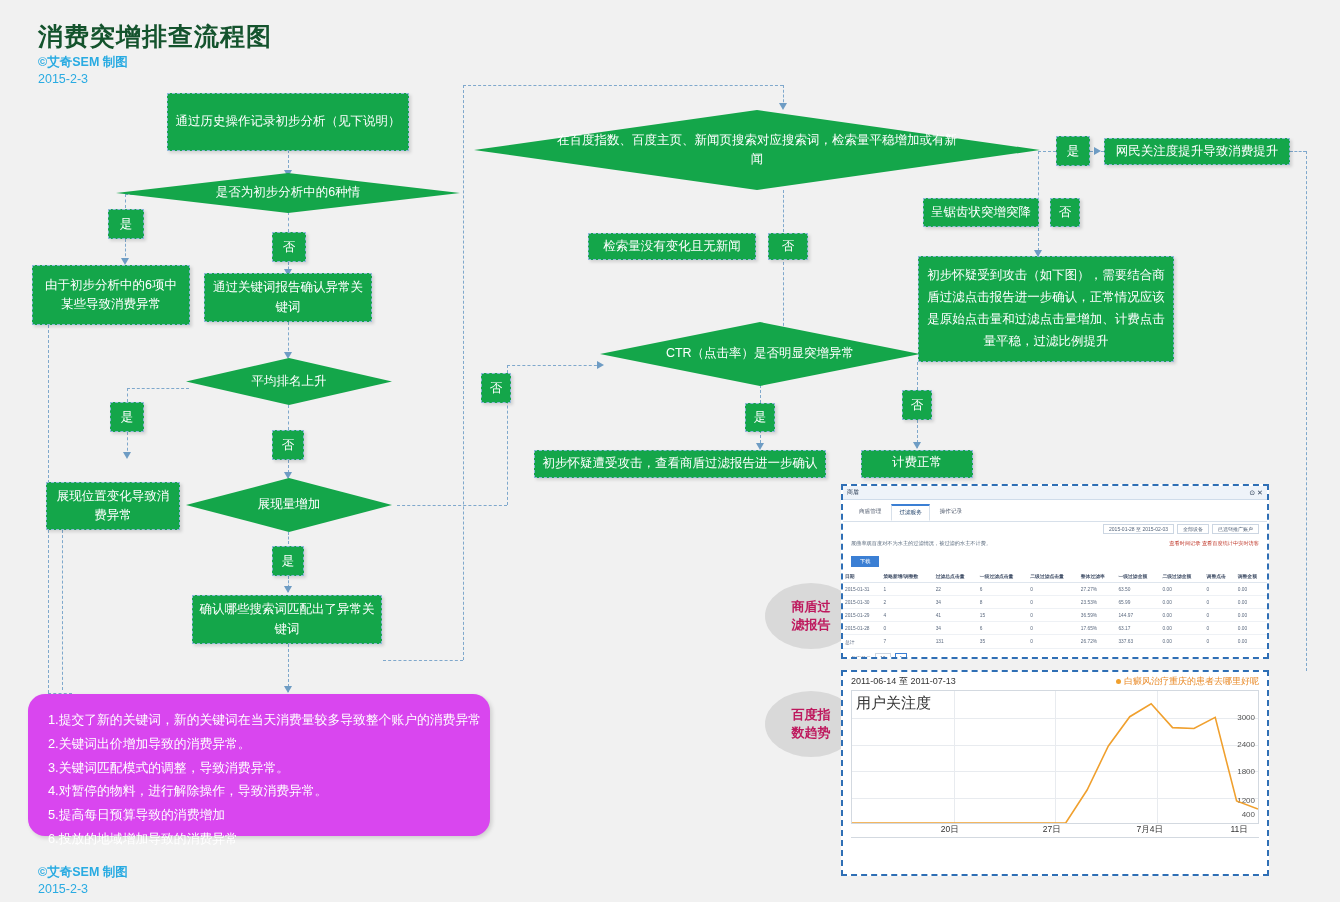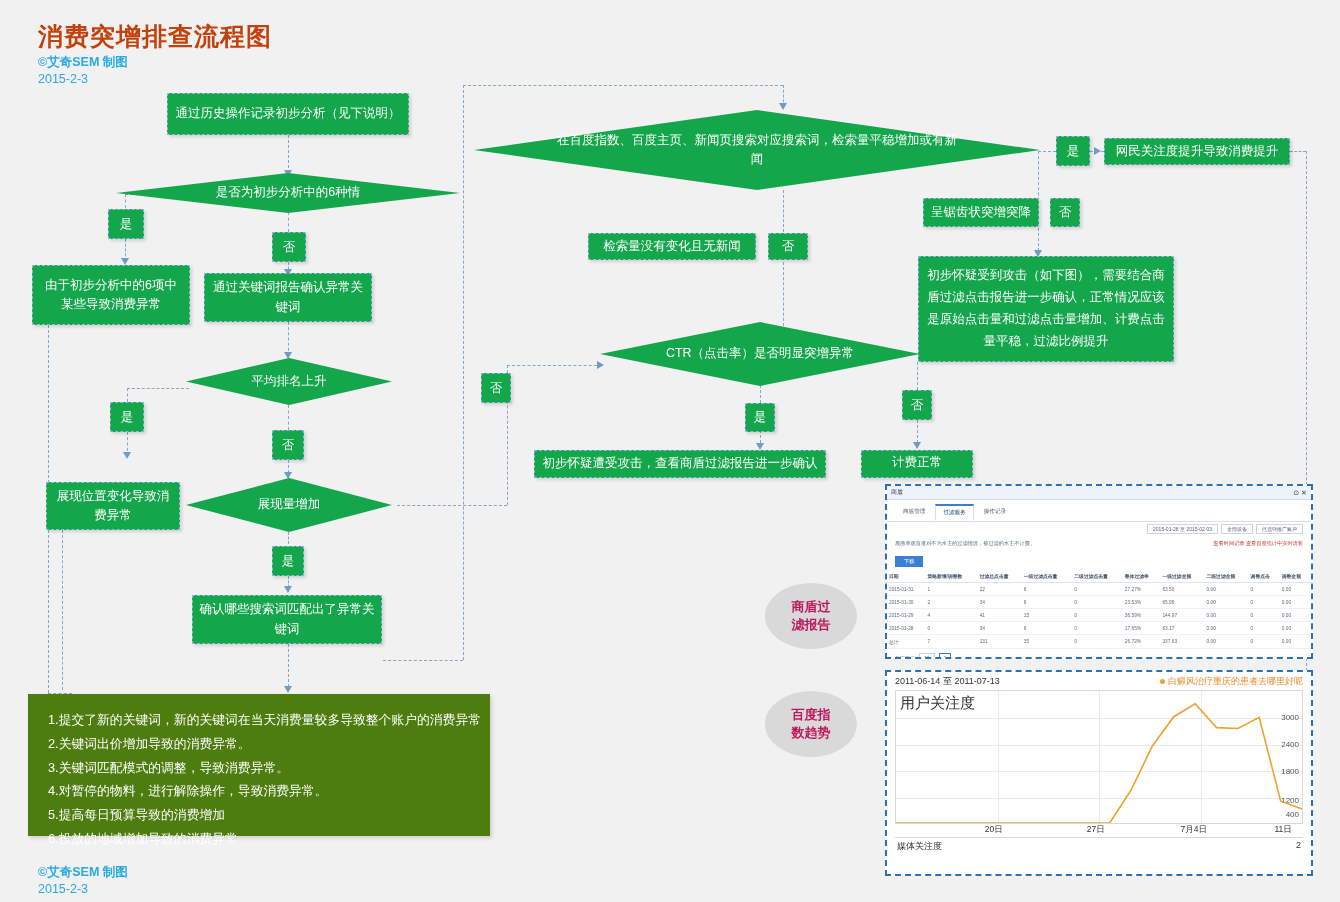--- a/index.html
+++ b/index.html
@@ -8,21 +8,21 @@
     width: 1340px; height: 902px;
     background: #f1f1f1;
     font-family: "Liberation Sans", "DejaVu Sans", sans-serif;
     overflow: hidden;
   }
   #stage { position: relative; width: 1340px; height: 902px; }
 
   
   .title {
     position: absolute; left: 38px; top: 20px;
-    font-size: 25px; font-weight: bold; color: #c2410c;
+    font-size: 25px; font-weight: bold; color: #14532d;
     letter-spacing: 1px;
   }
   .credit {
     position: absolute; left: 38px; top: 54px;
     font-size: 12.5px; font-weight: bold; color: #29abe2;
   }
   .credit-date {
     position: absolute; left: 38px; top: 72px;
     font-size: 12.5px; color: #29abe2;
   }
@@ -61,22 +61,22 @@
     clip-path: polygon(50% 0%, 100% 50%, 50% 100%, 0% 50%);
     filter: drop-shadow(2px 2px 2px rgba(0,0,0,0.15));
   }
   .diamond .dtext {
     position: relative; z-index: 2; color: #fff;
     font-size: 12.5px; text-align: center; line-height: 1.55;
     width: 72%;
   }
   .roundbox {
     position: absolute;
-    background: #4d7c0f;
-    border-radius: 0;
+    background: #d946ef;
+    border-radius: 17px;
     color: #fff;
     padding: 14px 20px;
     box-shadow: 2px 2px 4px rgba(0,0,0,0.15);
   }
   .roundbox div {
     font-size: 12.8px; line-height: 1.86; white-space: nowrap;
   }
 
   
   .ln { position: absolute; background: none; }
@@ -97,21 +97,20 @@
     text-align: center;
     color: #be185d; font-weight: bold; font-size: 13px; line-height: 1.35;
   }
 
   
   .shot {
     position: absolute;
     background: #ffffff;
     border: 2px dashed #2f6fb5;
     overflow: hidden;
-    margin-left: 44px;
   }
   .shot-title {
     height: 14px; background: #eef3f9; border-bottom: 1px solid #cfdcea;
     display: flex; align-items: center; justify-content: space-between;
     padding: 0 4px; font-size: 6px; color: #33445c;
   }
   .shot-tabs {
     display: flex; gap: 2px; padding: 4px 8px 0 8px; border-bottom: 1px solid #d7e0ea;
     font-size: 5.6px; color: #4a5568;
   }
@@ -218,21 +217,21 @@
   <div class="arrow-d" style="left:1034px; top:250px;"></div>
 
   <div class="ln lnv" style="left:917px; top:362px; height:28px;"></div>
   <div class="ln lnv" style="left:917px; top:420px; height:28px;"></div>
   <div class="arrow-d" style="left:913px; top:442px;"></div>
 
   <div class="ln lnv" style="left:760px; top:385px; height:18px;"></div>
   <div class="ln lnv" style="left:760px; top:430px; height:18px;"></div>
   <div class="arrow-d" style="left:756px; top:443px;"></div>
 
-  <div class="node" style="left:167px; top:93px; width:242px; height:42px;">通过历史操作记录初步分析（见下说明）</div>
+  <div class="node" style="left:167px; top:93px; width:242px; height:58px;">通过历史操作记录初步分析（见下说明）</div>
 
   <div class="diamond" style="left:116px; top:173px; width:344px; height:40px;">
     <div class="dshape"></div>
     <div class="dtext">是否为初步分析中的6种情</div>
   </div>
 
   <div class="label" style="left:108px; top:209px; width:36px; height:30px;">是</div>
   <div class="label" style="left:272px; top:232px; width:34px; height:30px;">否</div>
 
   <div class="node" style="left:32px; top:265px; width:158px; height:60px;">由于初步分析中的6项中某些导致消费异常</div>
@@ -435,19 +434,15 @@
       <svg id="idx-svg" viewBox="0 0 410 134" preserveAspectRatio="none" style="position:absolute; inset:0; width:100%; height:100%;">
         <polyline id="idx-line" fill="none" stroke="#f0a02e" stroke-width="1.6" points="0.0,134.0 21.6,134.0 43.2,134.0 64.7,134.0 86.3,134.0 107.9,134.0 129.5,134.0 151.1,134.0 172.6,134.0 194.2,134.0 215.8,134.0 237.4,100.5 258.9,55.8 280.5,26.1 302.1,13.0 323.7,37.2 345.3,38.0 366.8,26.8 388.4,111.7 410.0,119.9"></polyline>
       </svg>
     </div>
     <div class="idx-xaxis">
       <span style="left:22%;">20日</span>
       <span style="left:47%;">27日</span>
       <span style="left:70%;">7月4日</span>
       <span style="left:93%;">11日</span>
     </div>
-    <div class="idx-foot">
-      <span>媒体关注度</span>
-      <span>2</span>
-    </div>
   </div>
 
 </div>
 
 </body></html>

